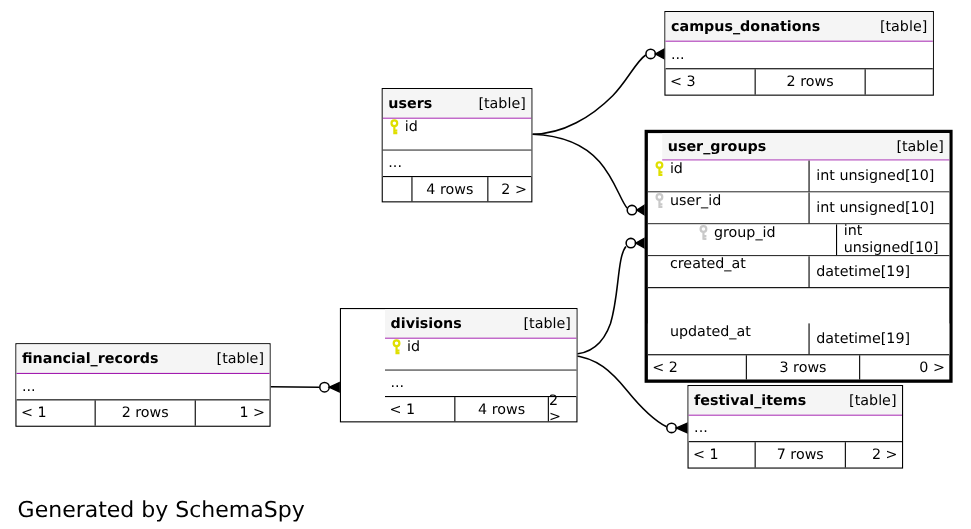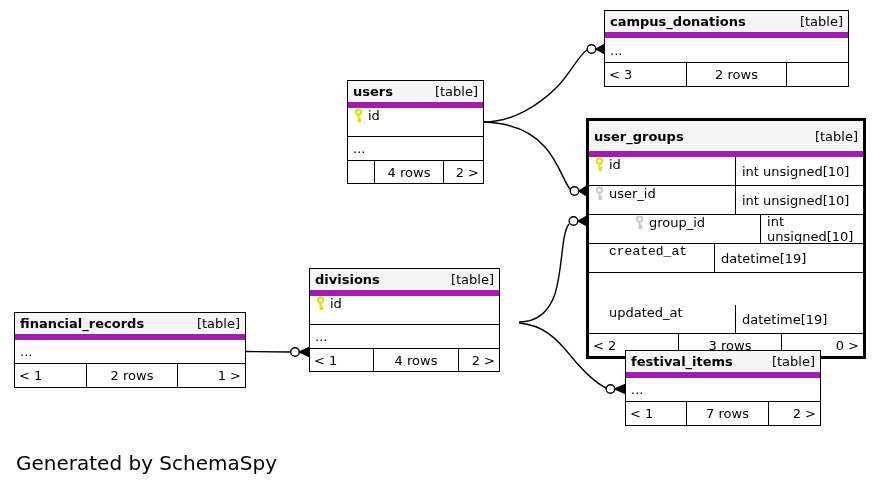--- a/index.html
+++ b/index.html
@@ -9,21 +9,21 @@
     overflow:hidden;
   }
   .edges { position:absolute; left:0; top:0; width:883px; height:481px; }
   .tbl {
     position:absolute; background:#ffffff; border:1px solid #000;
     box-sizing:border-box;
   }
   .tbl.highlight { border-width:3px; }
   .thead {
     display:flex; justify-content:space-between; align-items:center;
-    background:#f5f5f5; border-bottom:6px solid #a21caf; padding:0 5px;
+    background:#f5f5f5; border-bottom:1px solid #a21caf; padding:0 5px;
     box-sizing:border-box;
   }
   .tname { font-weight:bold; }
   .tbadge { margin-left:14px; }
   .trow {
     display:flex; align-items:center; border-bottom:1px solid #000;
     box-sizing:border-box; background:#fff;
   }
   .cname { display:flex; align-items:flex-start; padding-left:5px; align-self:stretch; box-sizing:border-box; }
   .cname.with-divider { border-right:1px solid #000; }
@@ -101,21 +101,21 @@
     </div>
     <div class="trow ellipsis-row" style="height:24px;">...</div>
     <div class="tfoot" style="height:22px;">
       <span class="fc left" style="width:26px;"></span>
       <span class="fc center" style="width:69px;">4 rows</span>
       <span class="fc right">2 &gt;</span>
     </div>
   </div>
 
   <div class="tbl highlight" style="left:586px; top:118px; width:280px;">
-    <div class="thead" style="height:36px;">
+    <div class="thead" style="height:25px;margin-left:13px;">
       <span class="tname">user_groups</span>
       <span class="tbadge">[table]</span>
     </div>
     <div class="trow" style="height:29px;">
       <span class="cname with-divider" style="width:147px;">
         <span class="icon-slot key-pk">
           <svg width="11" height="15" viewBox="0 0 11 15">
               <g stroke="currentColor" stroke-width="2" fill="none">
                 <circle cx="5.5" cy="4.1" r="2.6"></circle>
                 <path d="M5.5 6.9 L5.5 14 M5.5 10.7 L8.2 10.7 M5.5 13.1 L8.2 13.1"></path>
@@ -148,41 +148,41 @@
                 <circle cx="5.5" cy="4.1" r="2.6"></circle>
                 <path d="M5.5 6.9 L5.5 14 M5.5 10.7 L8.2 10.7 M5.5 13.1 L8.2 13.1"></path>
               </g>
             </svg>
         </span>
         <span>group_id</span>
       </span>
       <span class="ctype">int unsigned[10]</span>
     </div>
     <div class="trow" style="height:29px;">
-      <span class="cname with-divider" style="width:126px;font-family:Liberation Mono, monospace;">
+      <span class="cname with-divider" style="width:147px;">
         <span class="icon-slot"></span>
         <span>created_at</span>
       </span>
       <span class="ctype">datetime[19]</span>
     </div>
     <div class="trow" style="height:29px;margin-top:32px;">
       <span class="cname with-divider" style="width:147px;">
         <span class="icon-slot"></span>
         <span>updated_at</span>
       </span>
       <span class="ctype">datetime[19]</span>
     </div>
     <div class="tfoot" style="height:22px;">
       <span class="fc left" style="width:89px;">&lt; 2</span>
       <span class="fc center" style="width:103px;">3 rows</span>
       <span class="fc right">0 &gt;</span>
     </div>
   </div>
 
-  <div class="tbl" style="left:309px; top:268px; width:191px;">
+  <div class="tbl" style="left:309px; top:280px; width:216px;padding-left:40px;">
     <div class="thead" style="height:27px;">
       <span class="tname">divisions</span>
       <span class="tbadge">[table]</span>
     </div>
     <div class="trow" style="height:29px;">
       <span class="cname">
         <span class="icon-slot key-pk">
           <svg width="11" height="15" viewBox="0 0 11 15">
               <g stroke="currentColor" stroke-width="2" fill="none">
                 <circle cx="5.5" cy="4.1" r="2.6"></circle>

